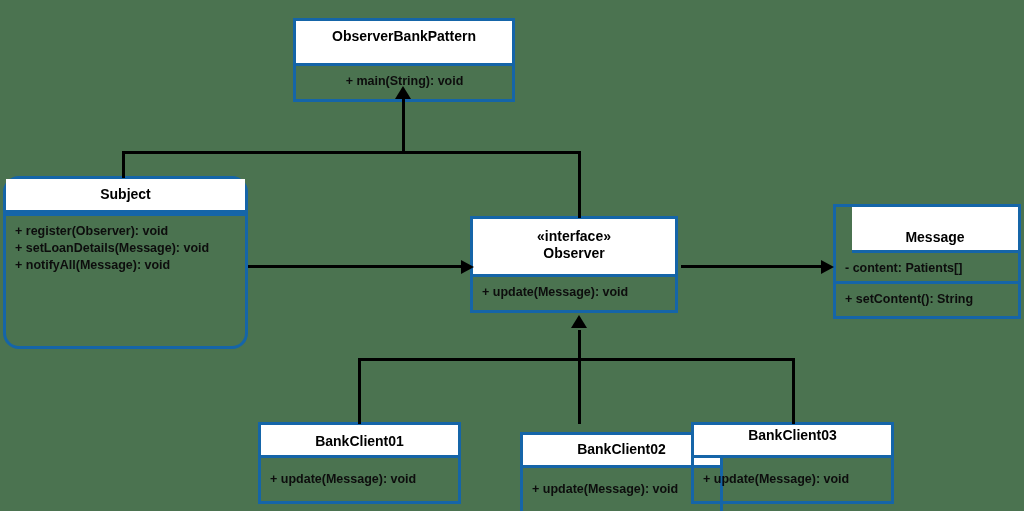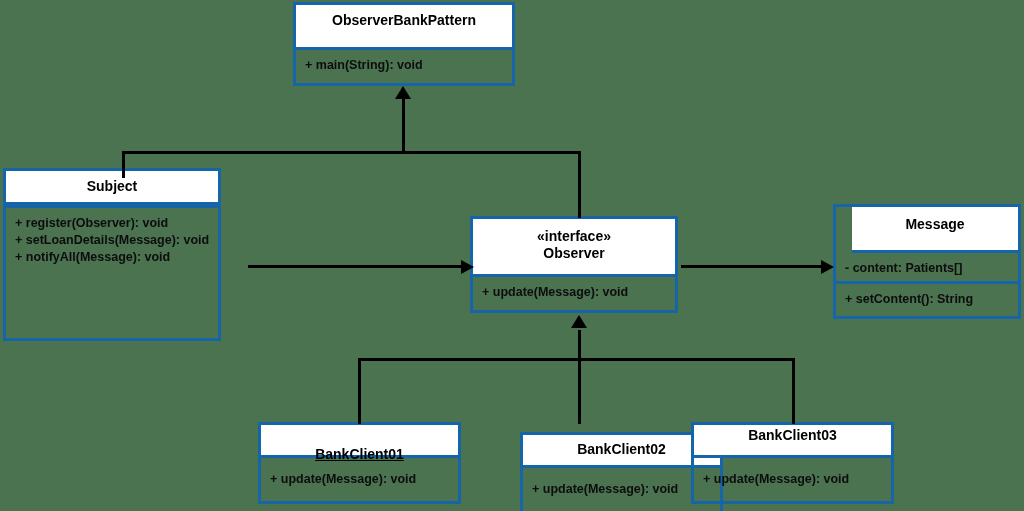--- a/index.html
+++ b/index.html
@@ -75,30 +75,30 @@
     border-top: 7px solid transparent;
     border-bottom: 7px solid transparent;
     border-left: 13px solid #000000;
   }
 </style>
 </head>
 <body>
 
 <div id="canvas">
 
-  <div class="uml-class" style="left:293px; top:2px; width:222px; height:84px;">
+  <div class="uml-class" style="left:293px; top:18px; width:222px; height:84px;">
     <div class="uml-title" style="height:45px;">
       <span>ObserverBankPattern</span>
     </div>
-    <div class="uml-compartment" style="height:40px;">
+    <div class="uml-compartment" style="height:40px;text-align:center;">
       <div class="member">+ main(String): void</div>
     </div>
   </div>
 
-  <div class="uml-class" style="left:3px; top:168px; width:218px; height:173px;">
+  <div class="uml-class" style="left:3px; top:176px; width:245px; height:173px;border-radius:16px;">
     <div class="uml-title" style="height:34px;">
       <span>Subject</span>
     </div>
     <div class="uml-compartment with-sep" style="height:88px;">
       <div class="member">+ register(Observer): void</div>
       <div class="member">+ setLoanDetails(Message): void</div>
       <div class="member">+ notifyAll(Message): void</div>
     </div>
   </div>
 
@@ -106,33 +106,33 @@
     <div class="uml-title" style="height:58px; padding-top:9px;">
       <span class="stereotype">«interface»</span>
       <span>Observer</span>
     </div>
     <div class="uml-compartment" style="height:36px;">
       <div class="member">+ update(Message): void</div>
     </div>
   </div>
 
   <div class="uml-class" style="left:833px; top:204px; width:188px; height:115px;">
-    <div class="uml-title" style="height:46px; padding-top:9px;margin-left:16px;">
+    <div class="uml-title" style="height:46px; padding-top:22px;margin-left:16px;">
       <span>Message</span>
     </div>
     <div class="uml-compartment" style="height:28px;">
       <div class="member">- content: Patients[]</div>
     </div>
     <div class="uml-compartment with-sep" style="height:54px;">
       <div class="member">+ setContent(): String</div>
     </div>
   </div>
 
   <div class="uml-class" style="left:258px; top:422px; width:203px; height:82px;">
-    <div class="uml-title" style="height:33px; padding-top:21px;text-decoration:underline;">
+    <div class="uml-title" style="height:33px; padding-top:8px;">
       <span>BankClient01</span>
     </div>
     <div class="uml-compartment" style="height:43px; padding-top:13px;">
       <div class="member">+ update(Message): void</div>
     </div>
   </div>
 
   <div class="uml-class" style="left:477px; top:432px; width:203px; height:105px;margin-left:43px;">
     <div class="uml-title" style="height:33px; padding-top:6px;">
       <span>BankClient02</span>

